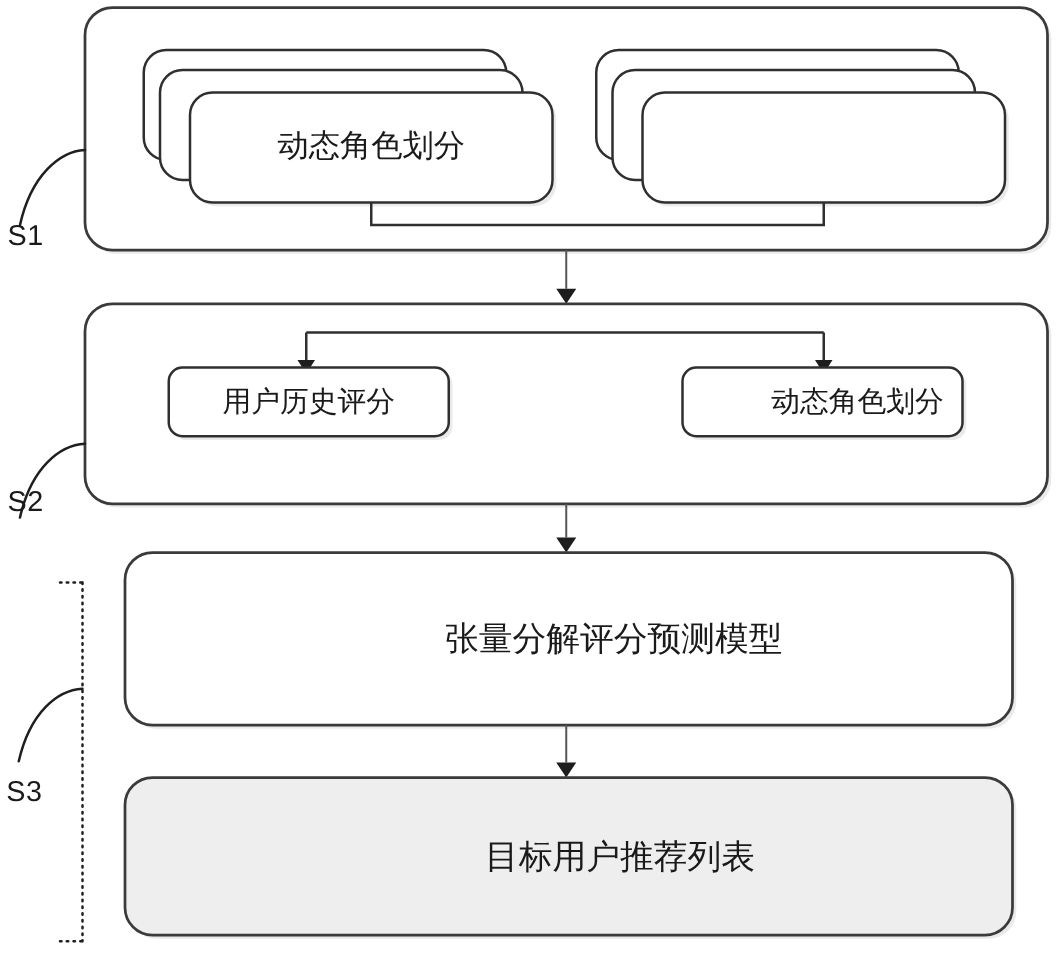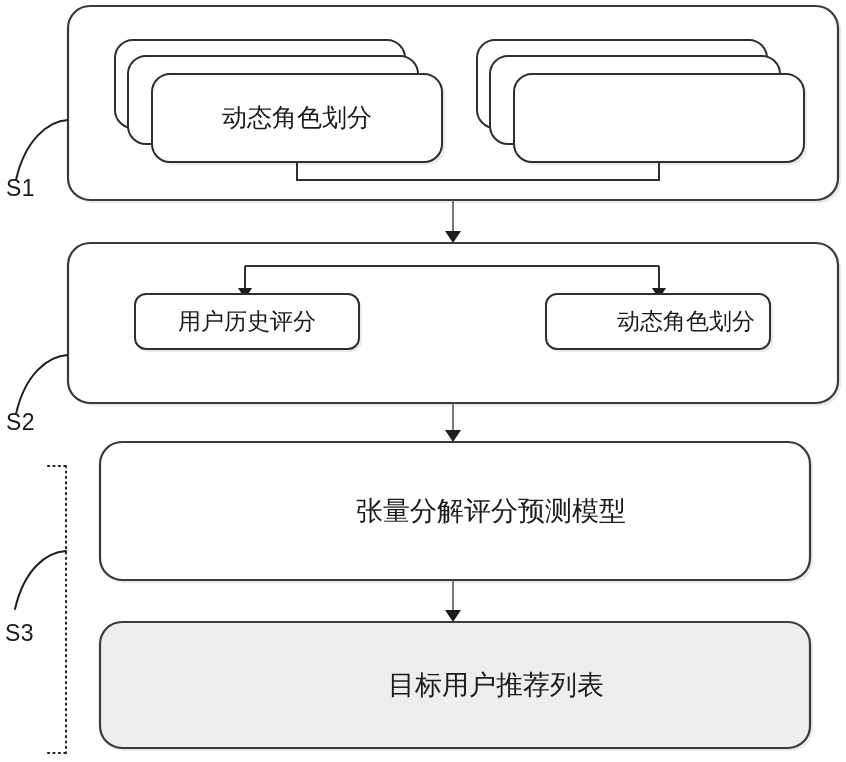--- a/index.html
+++ b/index.html
@@ -163,17 +163,17 @@
   <div class="cjk-label t-small" style="left:135px; top:310px; width:224px;">用户历史评分</div>
 
   <div class="cjk-label t-small" style="left:574px; top:310px; width:224px;">动态角色划分</div>
 
   <div class="cjk-label t-model" style="left:100px; top:498px; width:782px;">张量分解评分预测模型</div>
 
   <div class="cjk-label t-out" style="left:100px; top:672px; width:710px;">目标用户推荐列表</div>
 
   <div class="step-label" style="left:6px; top:177px;">S1</div>
 
-  <div class="step-label" style="left:6px; top:411px;">S2</div>
+  <div class="step-label" style="left:6px; top:390px;">S2</div>
 
   <div class="step-label" style="left:5px; top:606px;margin-top:16px;">S3</div>
 
 </div>
 
 </body></html>

